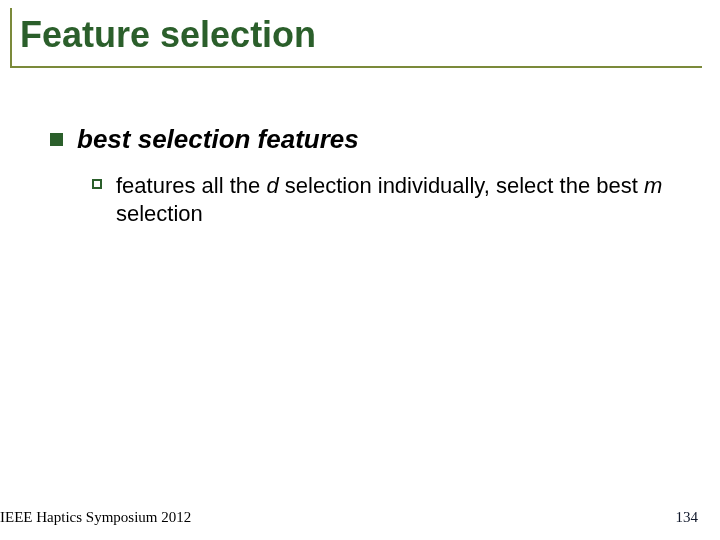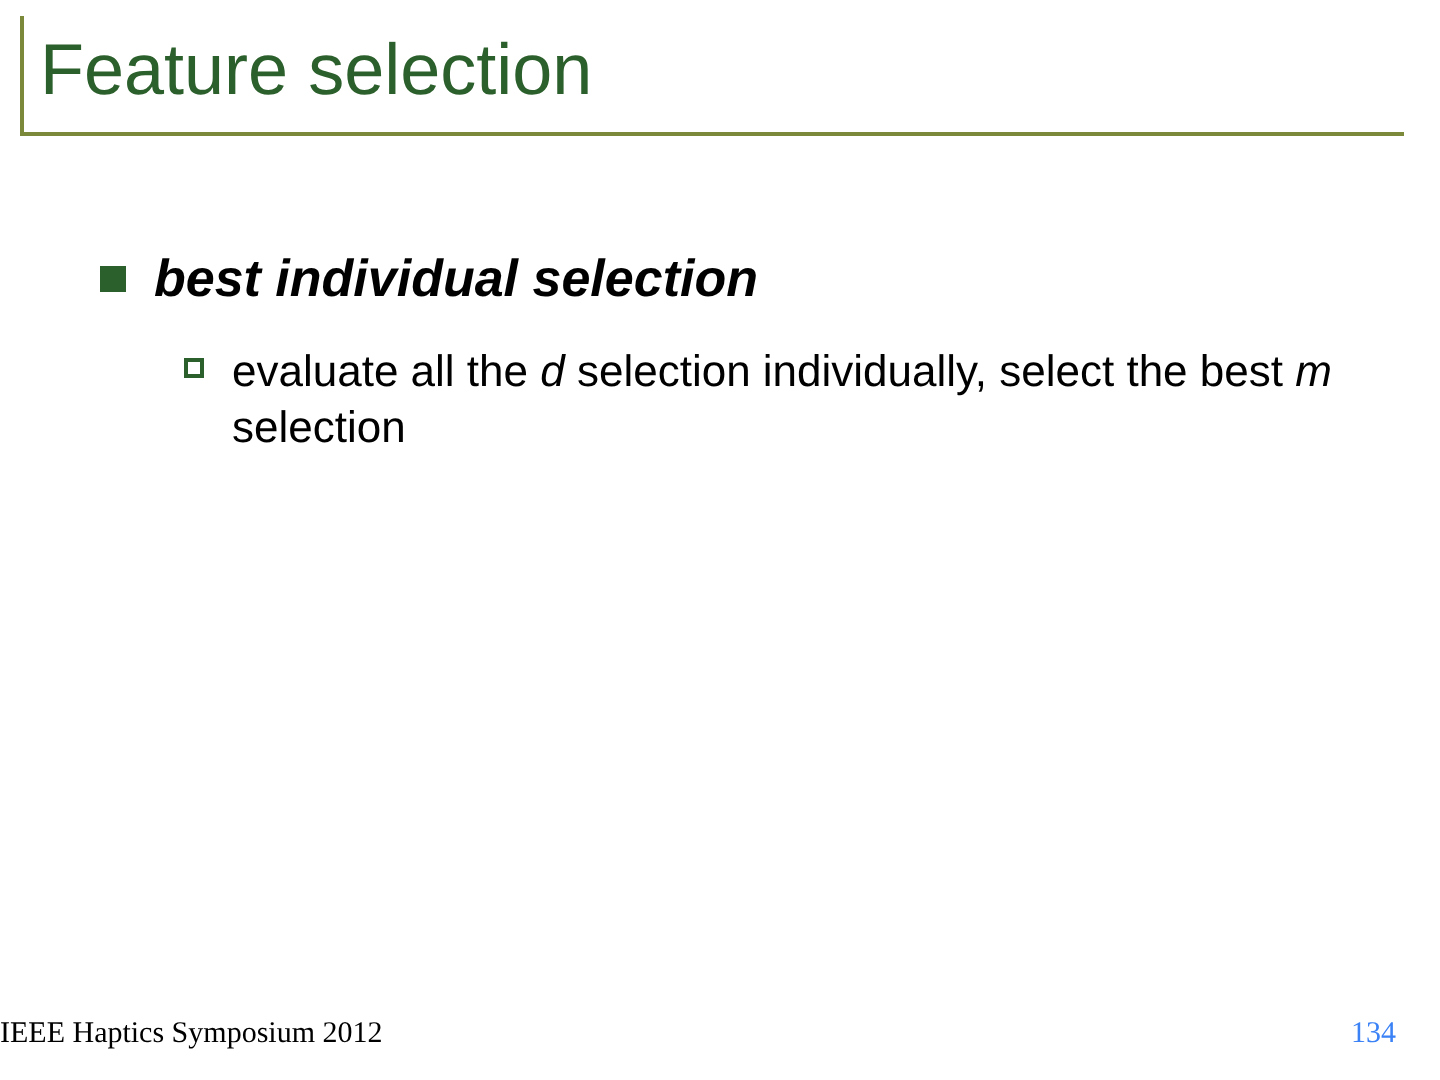--- a/index.html
+++ b/index.html
@@ -22,21 +22,21 @@
     content: "";
     position: absolute;
     left: 0;
     top: 0;
     bottom: 0;
     width: 2px;
     background: #7b8a3a;
   }
   .title {
     font-size: 36px;
-    font-weight: 400;
+    font-weight: 700;
     color: #2b5f2b;
     padding: 6px 0 10px 10px;
     font-family: Arial, Helvetica, sans-serif;
   }
   .level1 {
     position: absolute;
     top: 124px;
     left: 50px;
     display: flex;
     align-items: flex-start;
@@ -85,36 +85,36 @@
     font-family: "Times New Roman", Times, serif;
     font-size: 15px;
     color: #000;
   }
   .page-num {
     position: absolute;
     bottom: 14px;
     right: 22px;
     font-family: "Times New Roman", Times, serif;
     font-size: 15px;
-    color: #3b82f6;
+    color: #0f172a;
   }
 </style>
 </head>
 <body>
 
 <div class="title-wrap">
   <div class="title">Feature selection</div>
 </div>
 
 <div class="level1">
   <div class="bullet1"></div>
-  <div class="level1-text">best individual selection</div>
+  <div class="level1-text">best selection features</div>
 </div>
 
 <div class="level2">
   <div class="bullet2"></div>
   <div class="level2-text">
-    <span>evaluate all the </span><span class="ital">d</span><span> selection individually, select the best </span><span class="ital">m</span><span> selection</span>
+    <span>features all the </span><span class="ital">d</span><span> selection individually, select the best </span><span class="ital">m</span><span> selection</span>
   </div>
 </div>
 
 <div class="footer">IEEE Haptics Symposium 2012</div>
 <div class="page-num">134</div>
 
 </body></html>

